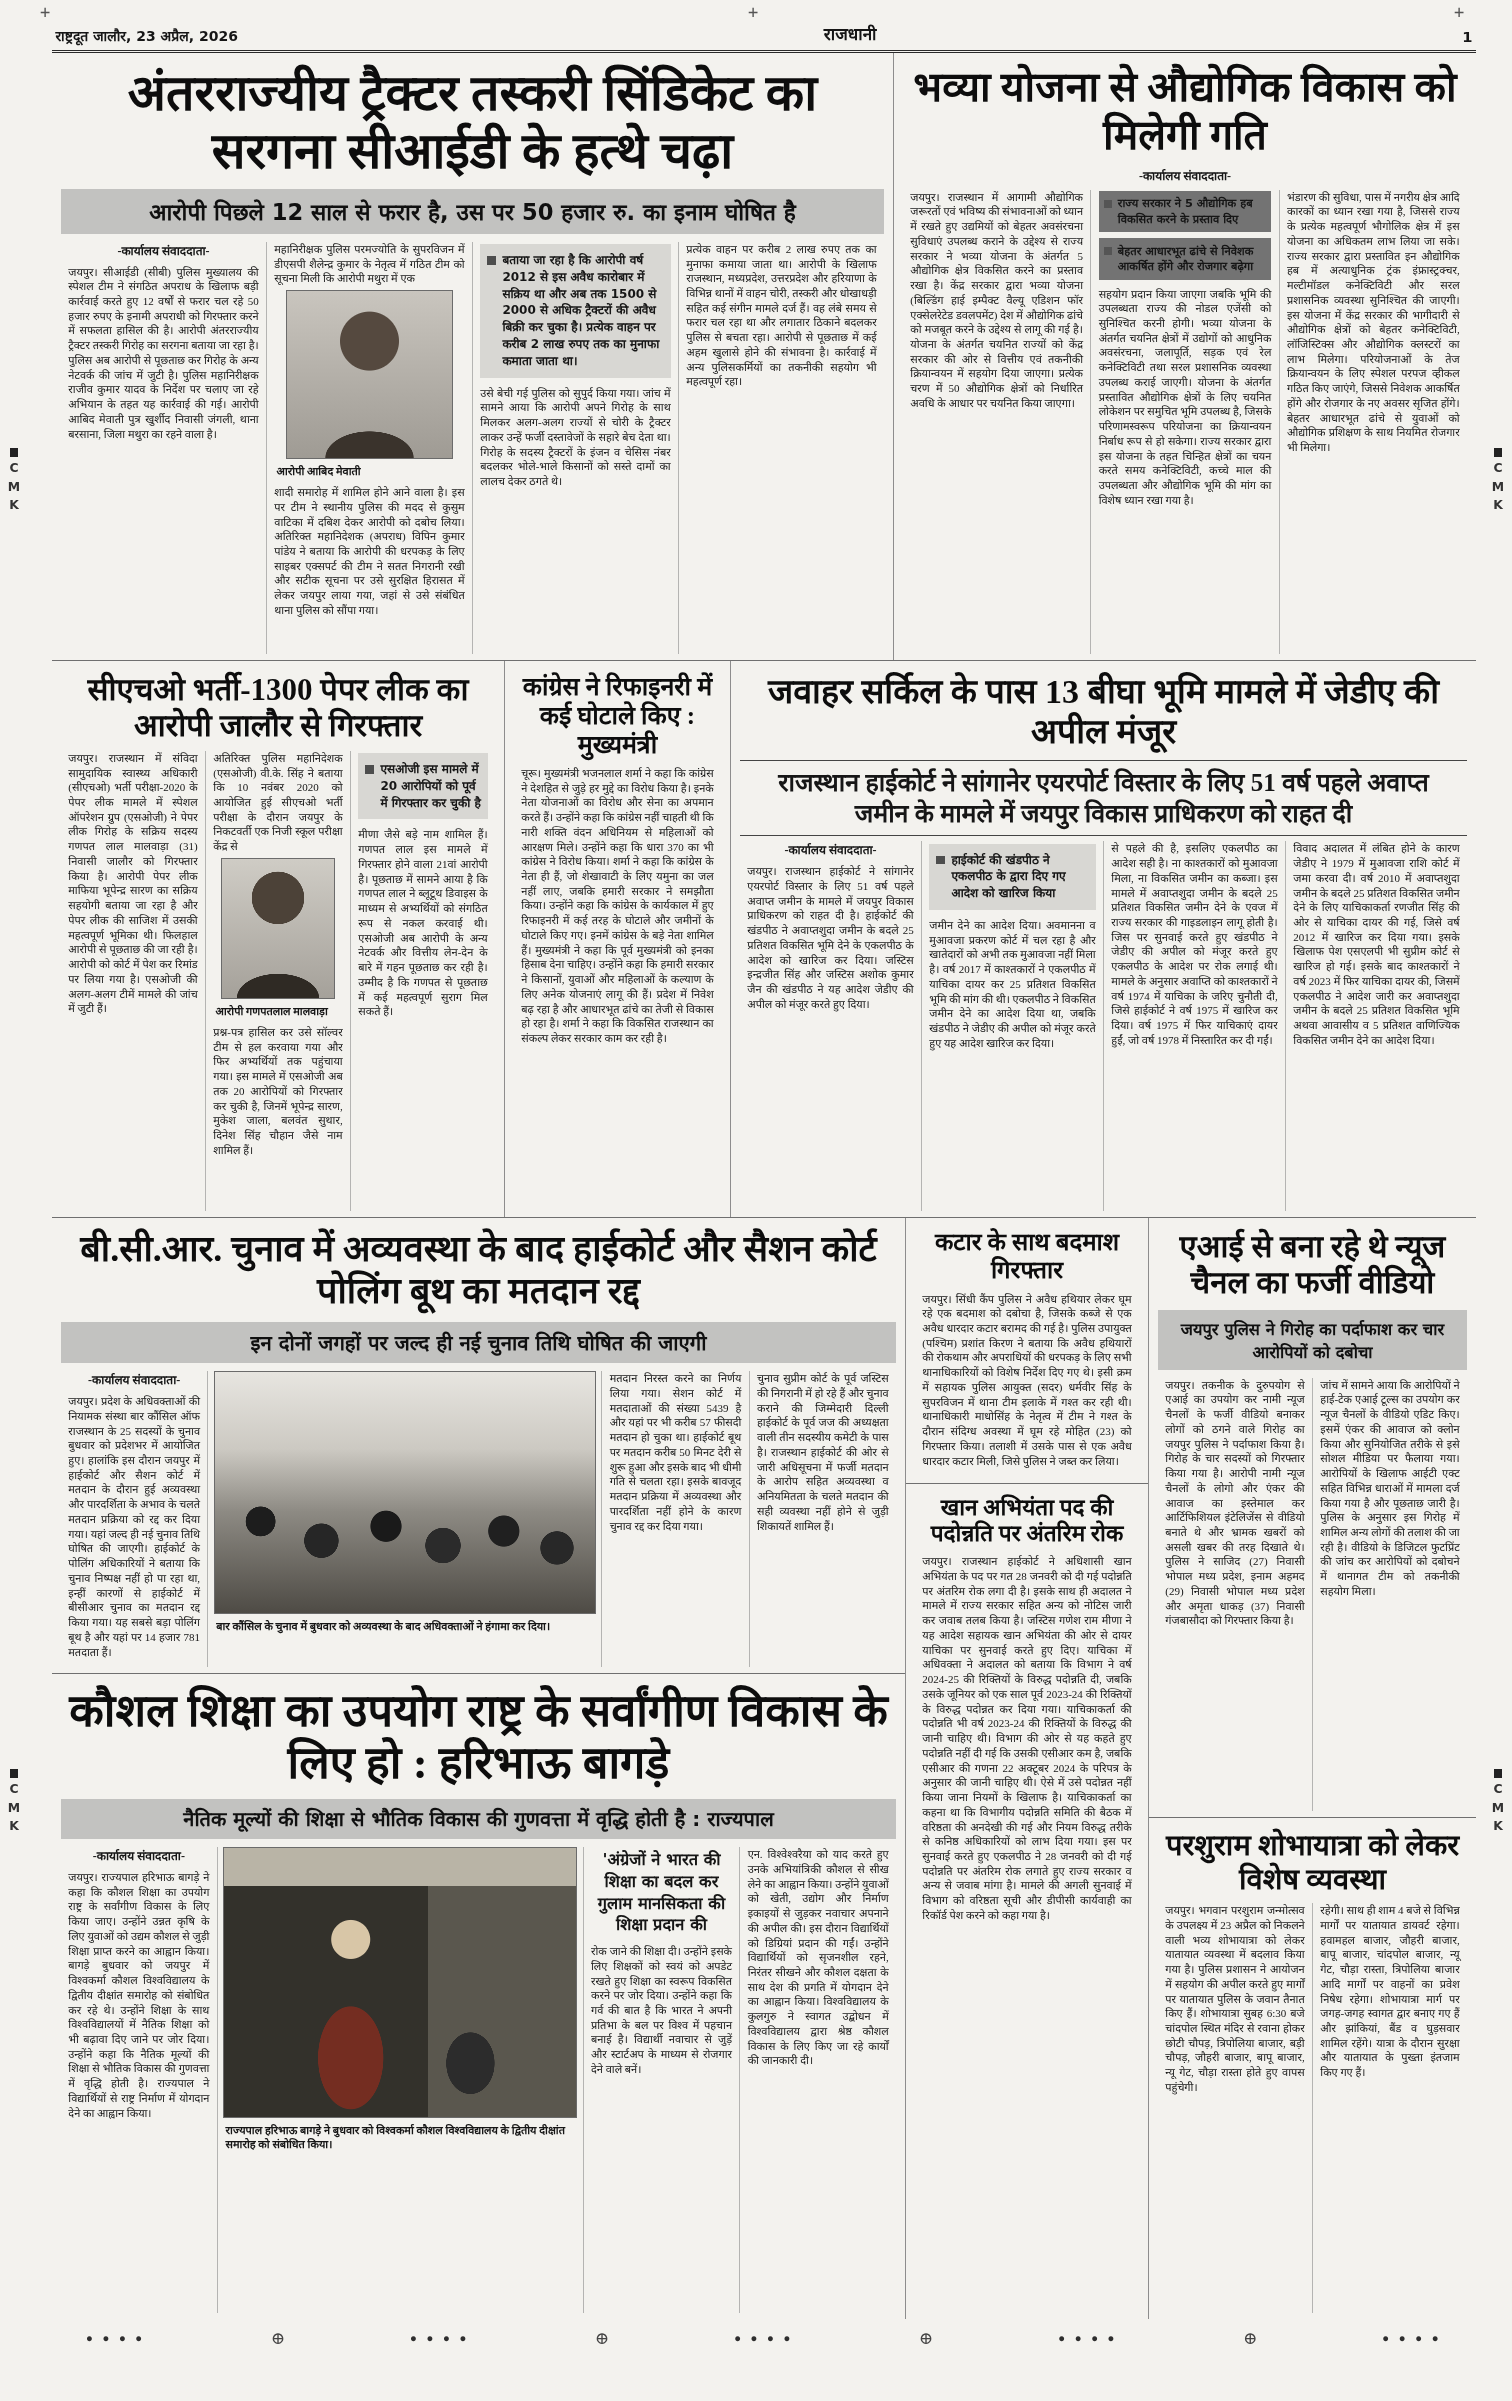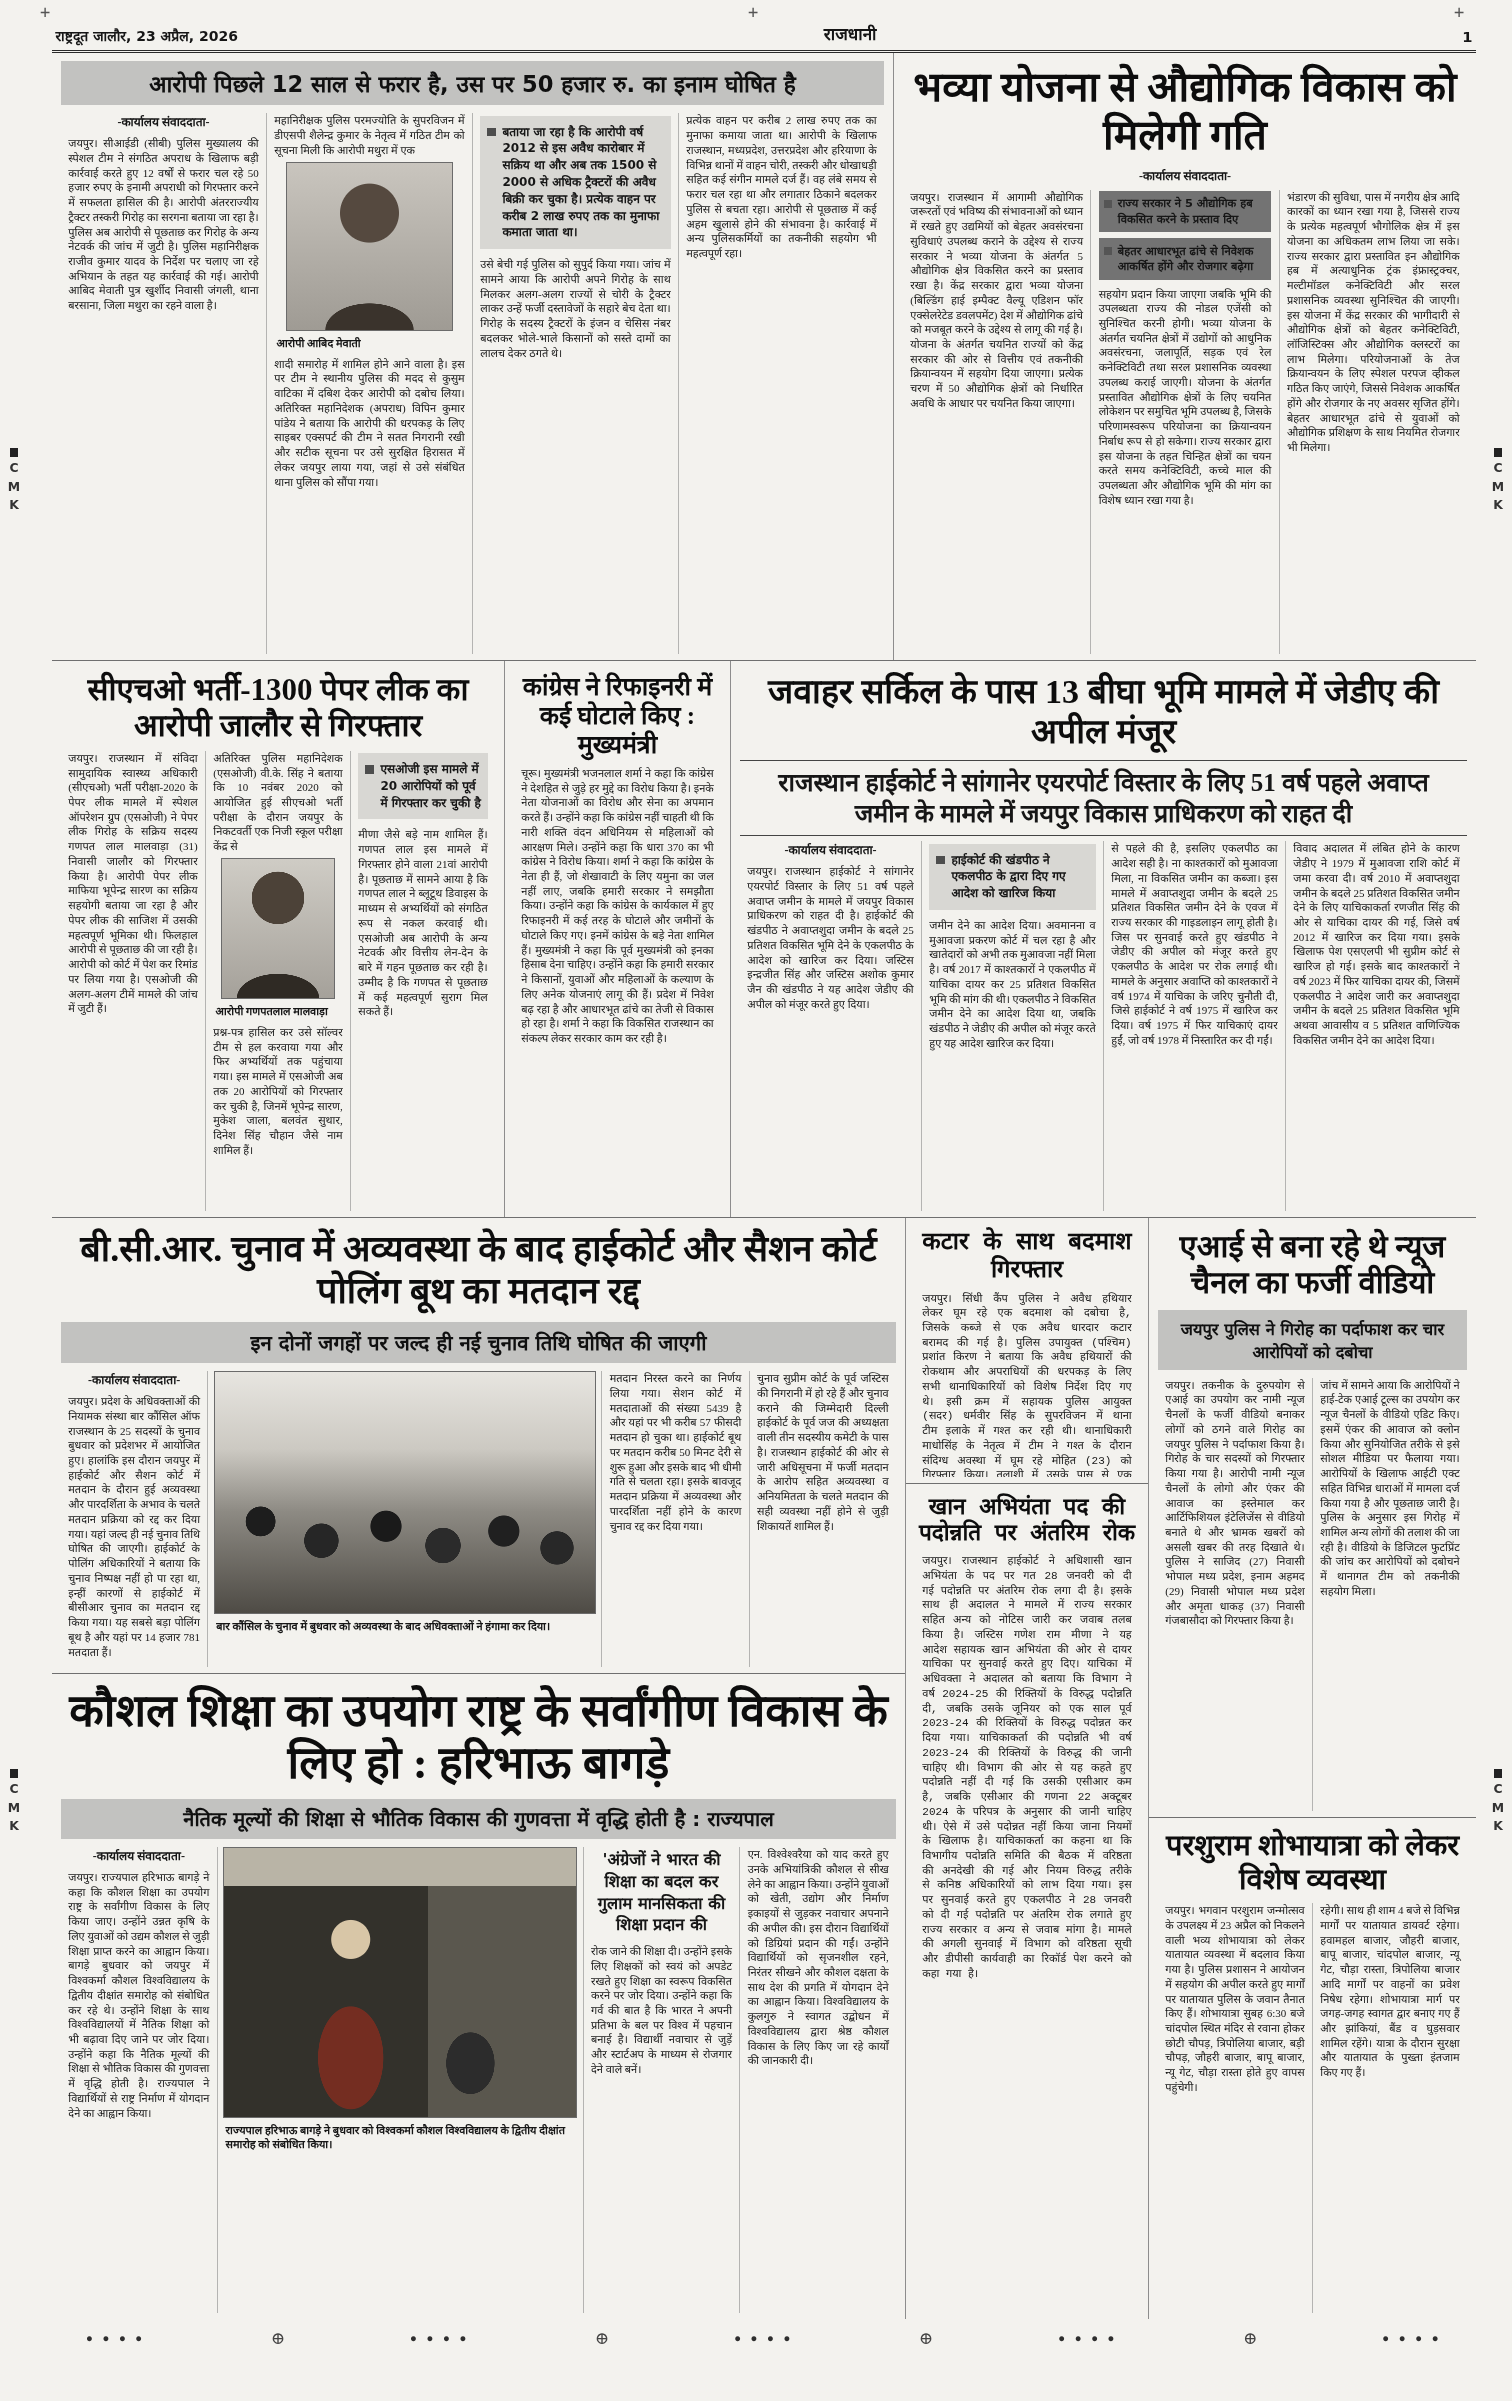--- a/index.html
+++ b/index.html
@@ -131,21 +131,21 @@
   .rowB { height:556px; }
   .artCho { width:452px; }
   .artCho .hl { font-size:31px; }
   .artCong { width:226px; }
   .artCong .hl { font-size:25px; }
   .artJda { flex:1; }
   .artJda .hl { font-size:34px; }
 
   .rowCD { height:1101px; }
   .colL { width:853px; display:flex; flex-direction:column; }
-  .colM { width:243px; display:flex; flex-direction:column;font-family:Liberation Mono, monospace; }
+  .colM { width:243px; display:flex; flex-direction:column; }
   .colR { flex:1; display:flex; flex-direction:column; }
 
   .artBcr { height:455px; }
   .artBcr .hl { font-size:36px; }
   .artBcr .band { font-size:20.3px; }
   .artKaushal { flex:1; }
   .artKaushal .hl { font-size:45px; }
   .artKaushal .band { font-size:20px; }
 
   .artKatar { height:265px; }
@@ -204,20 +204,21 @@
 <div class="content">
 
   <header class="masthead">
     <span class="mh-left">राष्ट्रदूत जालौर, 23 अप्रैल, 2026</span>
     <span class="mh-center">राजधानी</span>
     <span class="mh-page">1</span>
   </header>
 
   <div class="row rowA">
     <section class="art artA1">
+      <h1 class="hl">अंतरराज्यीय ट्रैक्टर तस्करी सिंडिकेट का सरगना सीआईडी के हत्थे चढ़ा</h1>
       <div class="band">आरोपी पिछले 12 साल से फरार है, उस पर 50 हजार रु. का इनाम घोषित है</div>
       <div class="cols">
         <div class="col">
           <div class="byline">-कार्यालय संवाददाता-</div>
           <span>जयपुर। सीआईडी (सीबी) पुलिस मुख्यालय की स्पेशल टीम ने संगठित अपराध के खिलाफ बड़ी कार्रवाई करते हुए 12 वर्षों से फरार चल रहे 50 हजार रुपए के इनामी अपराधी को गिरफ्तार करने में सफलता हासिल की है। आरोपी अंतरराज्यीय ट्रैक्टर तस्करी गिरोह का सरगना बताया जा रहा है। पुलिस अब आरोपी से पूछताछ कर गिरोह के अन्य नेटवर्क की जांच में जुटी है। पुलिस महानिरीक्षक राजीव कुमार यादव के निर्देश पर चलाए जा रहे अभियान के तहत यह कार्रवाई की गई। आरोपी आबिद मेवाती पुत्र खुर्शीद निवासी जंगली, थाना बरसाना, जिला मथुरा का रहने वाला है।</span>
         </div>
         <div class="col">
           <span>महानिरीक्षक पुलिस परमज्योति के सुपरविजन में डीएसपी शैलेन्द्र कुमार के नेतृत्व में गठित टीम को सूचना मिली कि आरोपी मथुरा में एक</span>
           <div class="photo photo-mug"></div>
           <div class="caption">आरोपी आबिद मेवाती</div>

